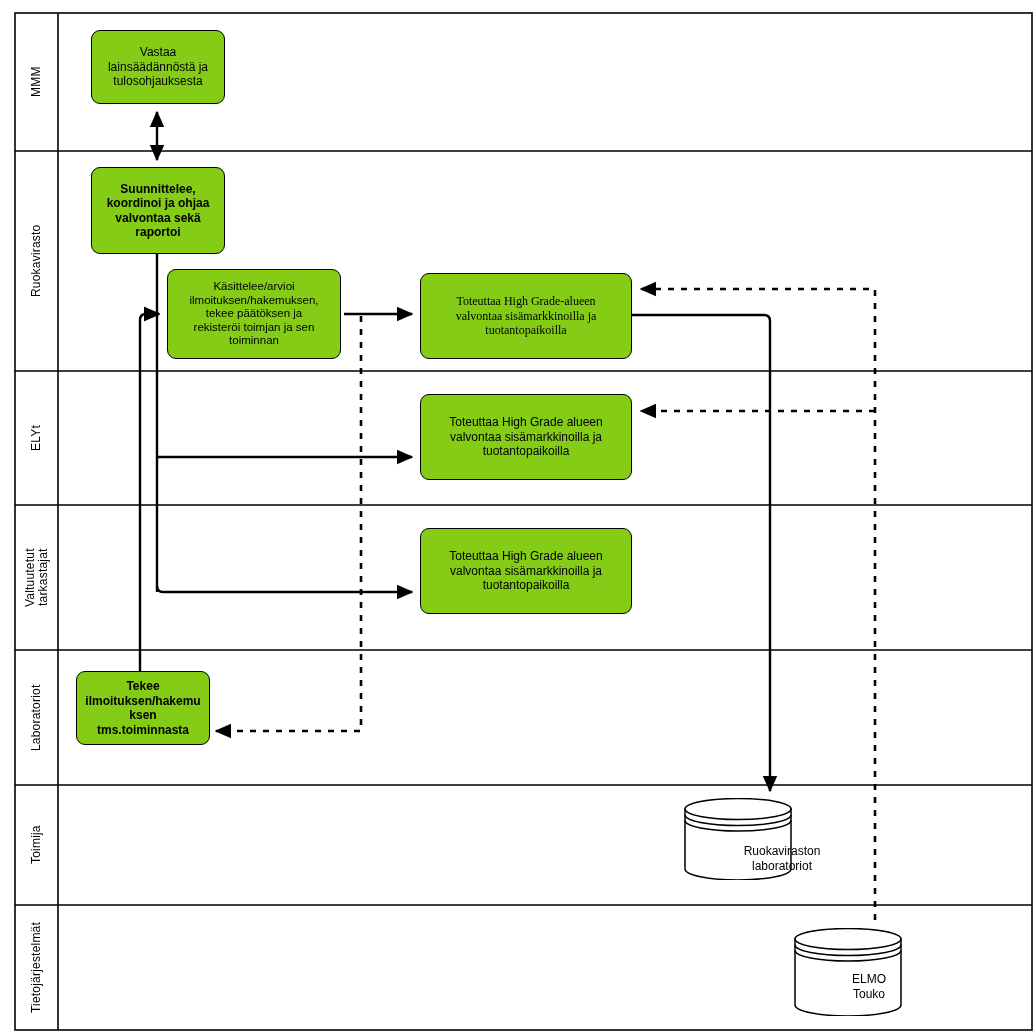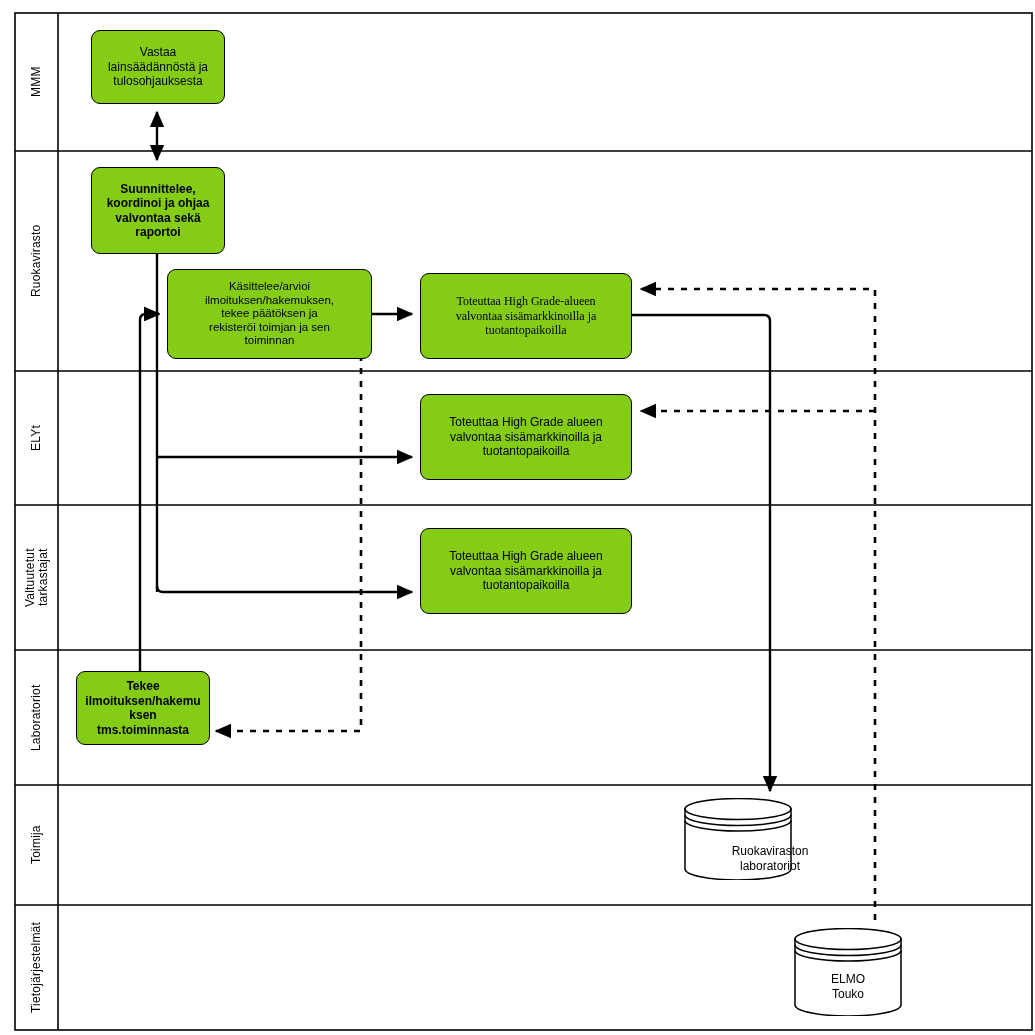--- a/index.html
+++ b/index.html
@@ -137,21 +137,21 @@
 tulosohjauksesta</span>
   </div>
 
   <div class="node" style="left:91px;top:167px;width:134px;height:87px;font-weight:bold;">
     <span>Suunnittelee,
 koordinoi ja ohjaa
 valvontaa sekä
 raportoi</span>
   </div>
 
-  <div class="node" style="left:167px;top:269px;width:205px;height:90px;font-size:11.5px;line-height:13.5px;justify-content:center;">
+  <div class="node" style="left:167px;top:269px;width:174px;height:90px;font-size:11.5px;line-height:13.5px;justify-content:center;">
     <span>Käsittelee/arvioi
 ilmoituksen/hakemuksen,
 tekee päätöksen ja
 rekisteröi toimjan ja sen
 toiminnan</span>
   </div>
 
   <div class="node" style="left:420px;top:273px;width:212px;height:86px;font-family:Liberation Serif, serif;">
     <span>Toteuttaa High Grade-alueen
 valvontaa sisämarkkinoilla ja
@@ -179,30 +179,30 @@
 
   <div class="db-wrap" style="left:684px;top:798px;width:108px;height:82px;">
     <svg width="108" height="82" viewBox="0 0 108 82">
       <g fill="#ffffff" stroke="#000000" stroke-width="1.5">
         <path d="M 1 11 L 1 71 A 53 11 0 0 0 107 71 L 107 11 Z"></path>
         <ellipse cx="54" cy="11" rx="53" ry="10.5"></ellipse>
         <path d="M 1 17 A 53 10.5 0 0 0 107 17" fill="none"></path>
         <path d="M 1 22.5 A 53 10.5 0 0 0 107 22.5" fill="none"></path>
       </g>
     </svg>
-    <div class="db-text" style="left:0;top:46px;padding-left:32px;">Ruokaviraston
+    <div class="db-text" style="left:12px;top:46px;padding-left:32px;">Ruokaviraston
 laboratoriot</div>
   </div>
 
   <div class="db-wrap" style="left:794px;top:928px;width:108px;height:88px;">
     <svg width="108" height="88" viewBox="0 0 108 88">
       <g fill="#ffffff" stroke="#000000" stroke-width="1.5">
         <path d="M 1 11 L 1 77 A 53 11 0 0 0 107 77 L 107 11 Z"></path>
         <ellipse cx="54" cy="11" rx="53" ry="10.5"></ellipse>
         <path d="M 1 17 A 53 10.5 0 0 0 107 17" fill="none"></path>
         <path d="M 1 22.5 A 53 10.5 0 0 0 107 22.5" fill="none"></path>
       </g>
     </svg>
-    <div class="db-text" style="left:0;top:44px;">ELMO
+    <div class="db-text" style="left:0;top:44px;padding-left:21px;">ELMO
 Touko</div>
   </div>
 
 </div>
 
 </body></html>

